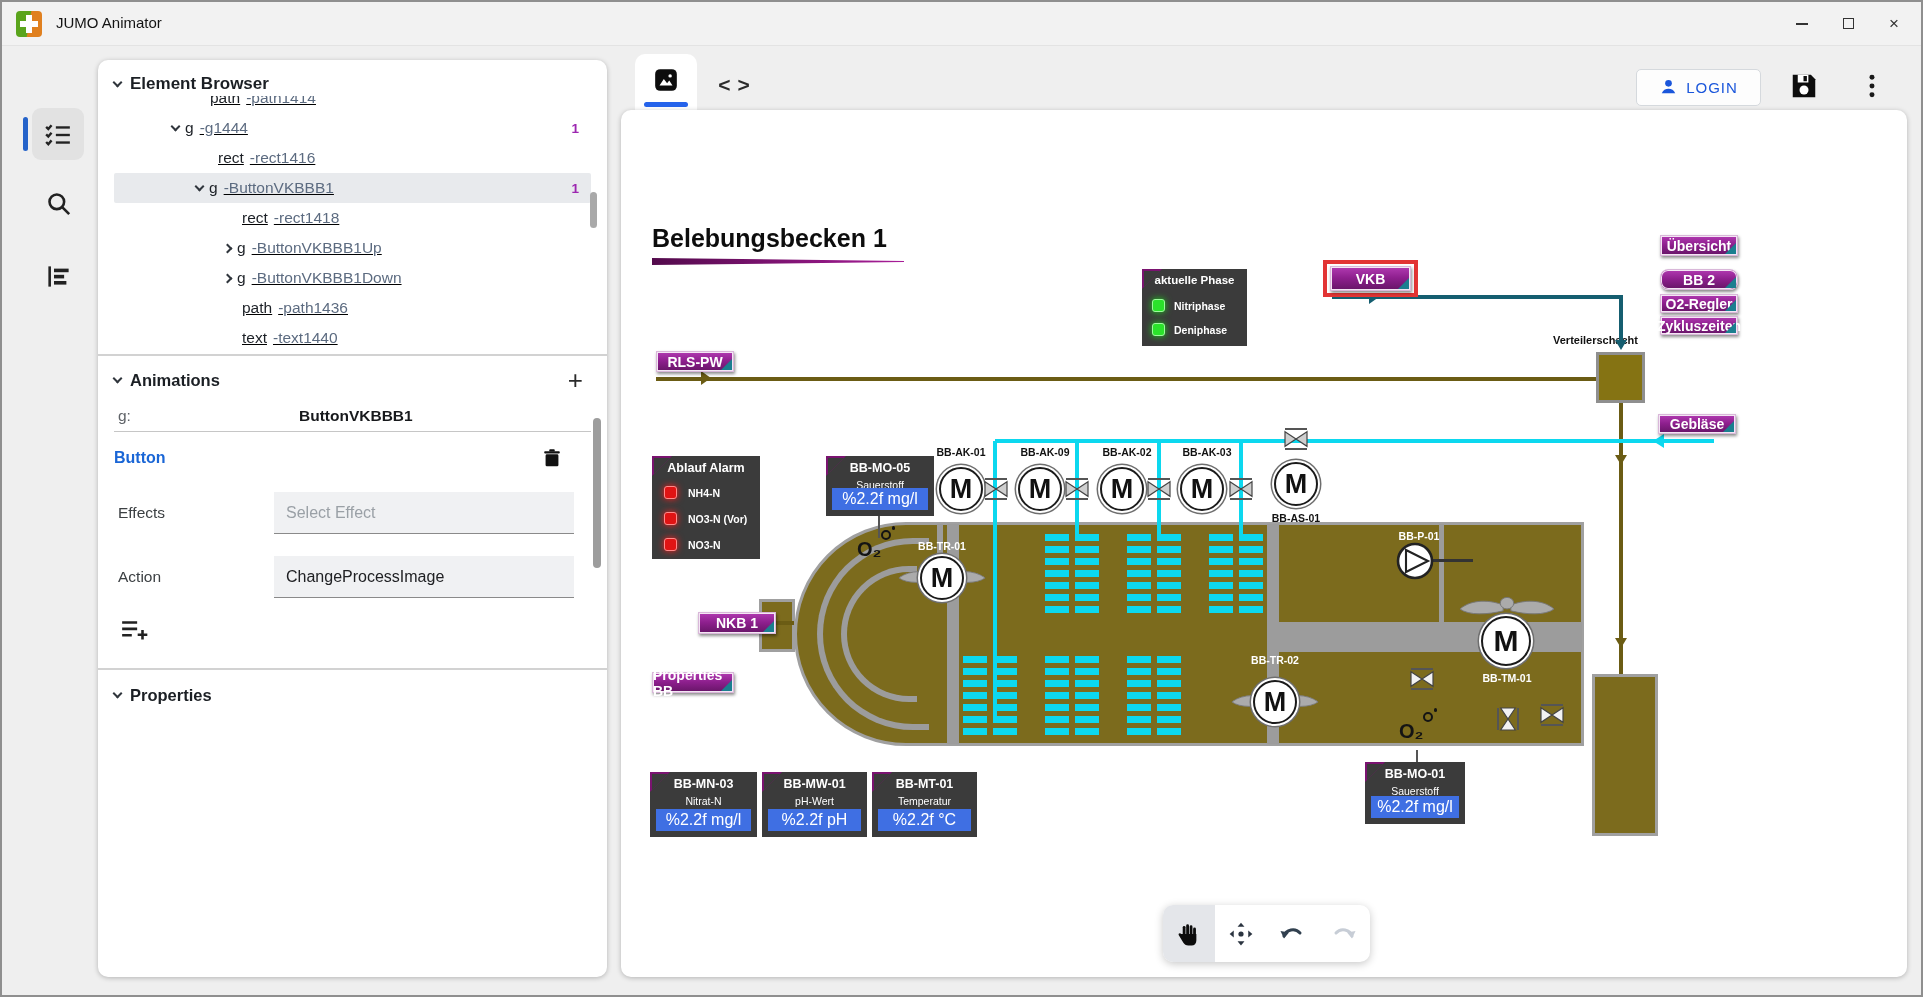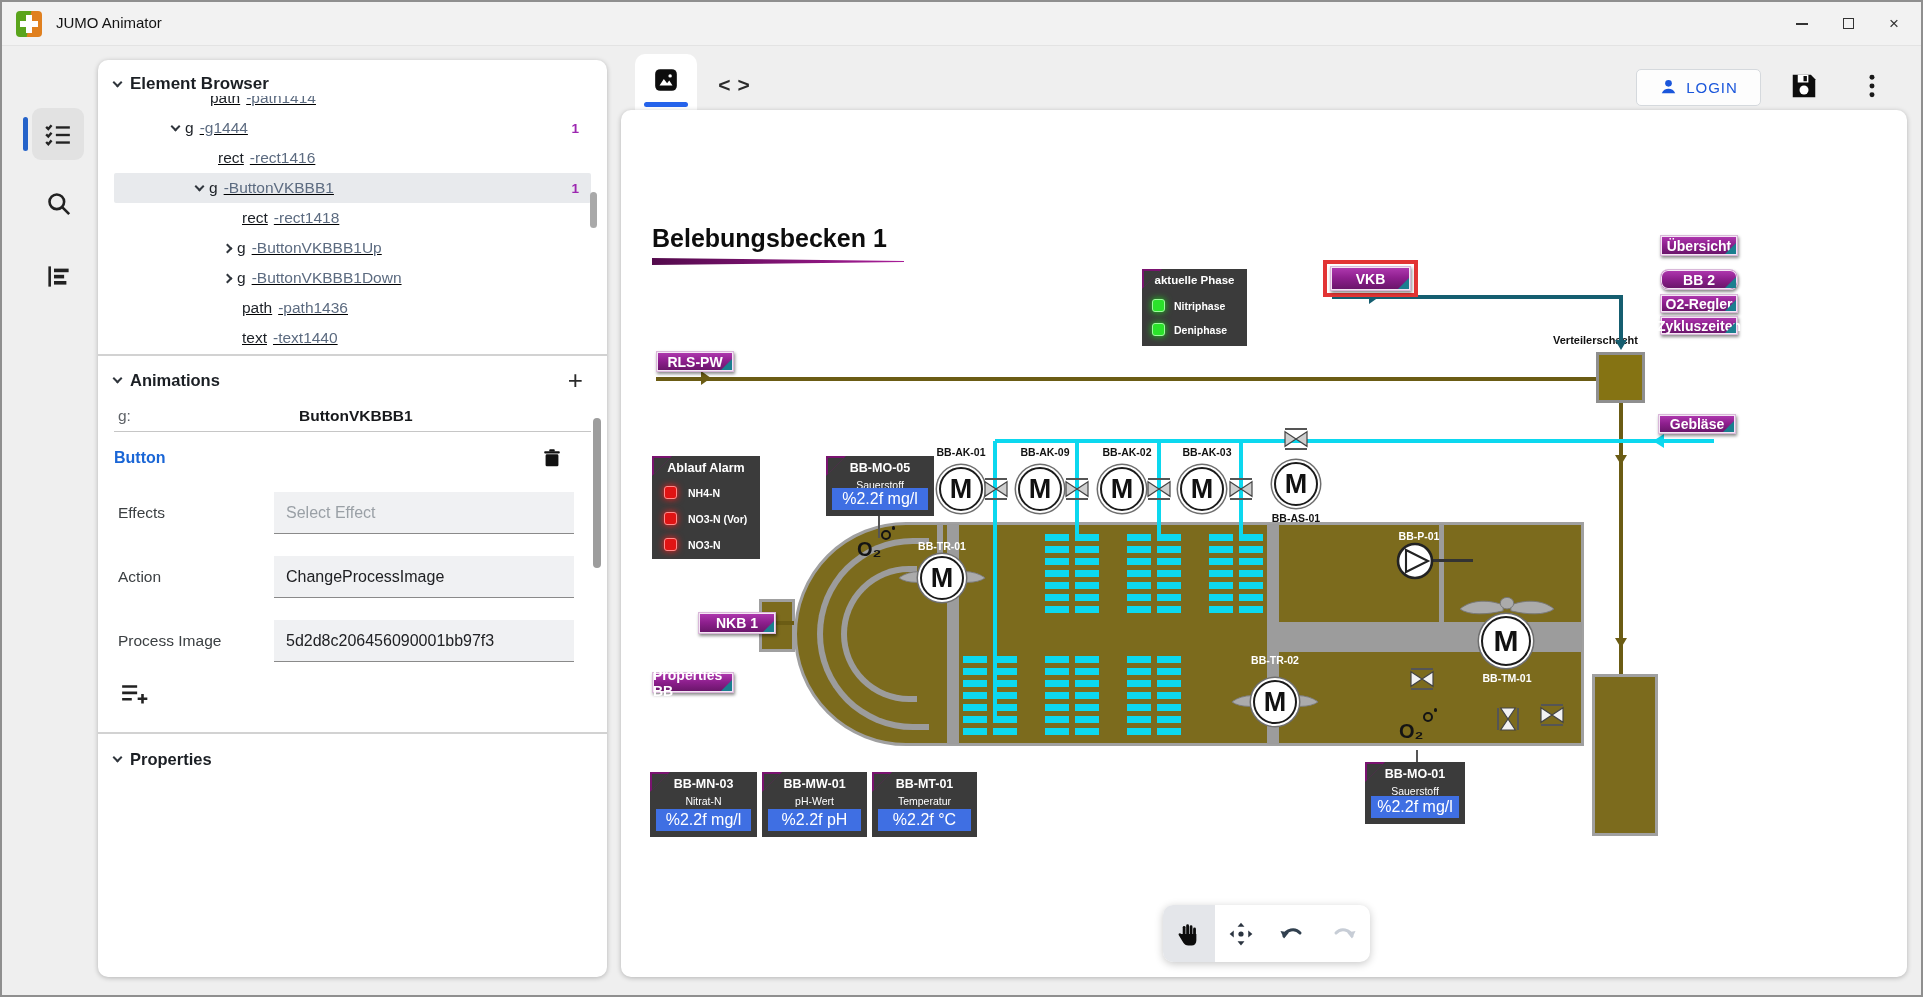--- a/index.html
+++ b/index.html
@@ -245,24 +245,20 @@
       </div>
 
       <div class="frow">
         <span class="flabel">Effects</span>
         <input class="finput" placeholder="Select Effect" style="">
       </div>
       <div class="frow">
         <span class="flabel">Action</span>
         <input class="finput" value="ChangeProcessImage" style="">
       </div>
-      <div class="frow">
-        <span class="flabel">Process Image</span>
-        <input class="finput" value="5d2d8c206456090001bb97f3" style="">
-      </div>
 
       <div class="addlist">
         <svg width="30" height="26" viewBox="0 0 28 24" stroke="#222" stroke-width="2.4" fill="none">
           <path d="M2 4h14M2 10h14M2 16h9"></path>
             <path d="M21 11v9M16.5 15.5h9"></path>
         </svg>
       </div>
     </div>
     <div class="vscroll" style="right:6px;top:358px;width:8px;height:150px;background:#9d9d9d;"></div>
 

